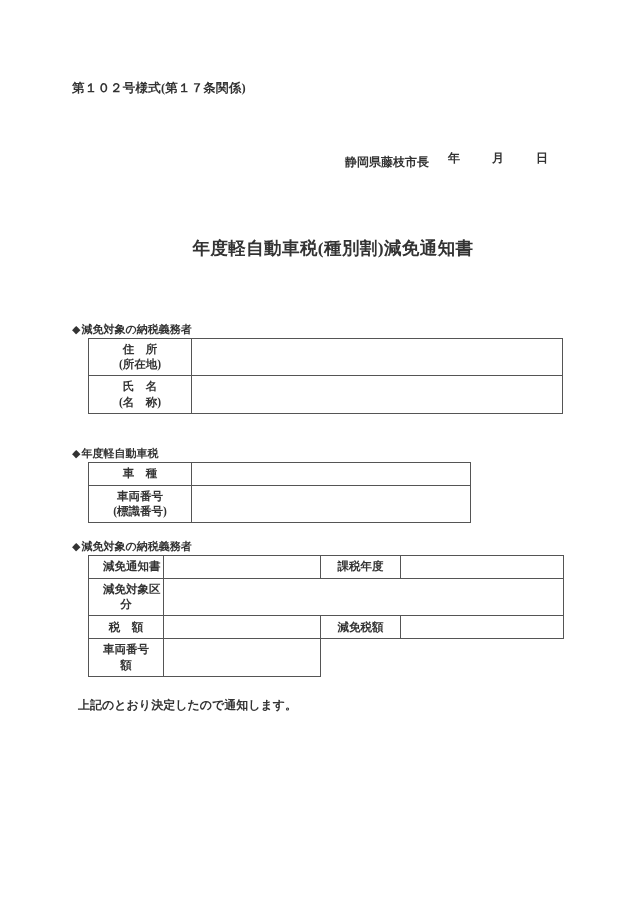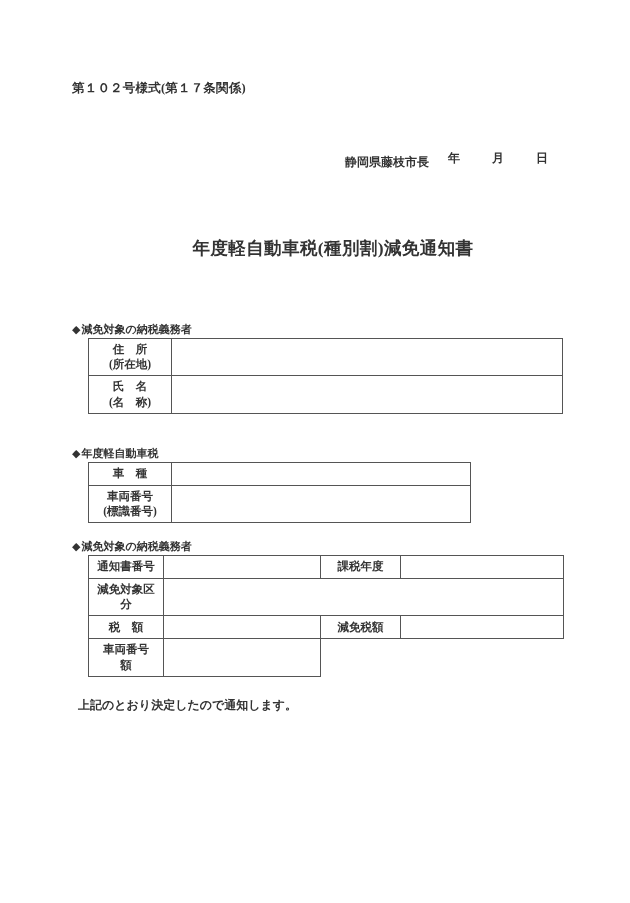--- a/index.html
+++ b/index.html
@@ -83,21 +83,21 @@
   }
   .tbl td {
     border: 1px solid #555555;
     height: 16px;
     padding: 0;
     vertical-align: middle;
   }
   .tbl td.lbl {
     text-align: center;
     line-height: 1.32;
-    padding: 3px 4px;
+    padding: 3px 14px;
   }
   .tbl td.val {
     background: #ffffff;
   }
   .tbl td.noborder {
     border: none;
   }
 
   .lbl .l1, .lbl .l2 { display: block; white-space: nowrap; }
 
@@ -194,21 +194,21 @@
     <colgroup>
       <col class="c-lbl">
         <col class="c-val">
         <col class="c-lbl2">
         <col class="c-val2">
     </colgroup>
     <tbody>
 
       <tr>
         <td class="lbl">
-          <span class="l1">通知書番号</span>
+          <span class="l1">減免通知書</span>
         </td>
         <td class="val"></td>
         <td class="lbl">
           <span class="l1">課税年度</span>
         </td>
         <td class="val"></td>
       </tr>
 
       <tr>
         <td class="lbl">

